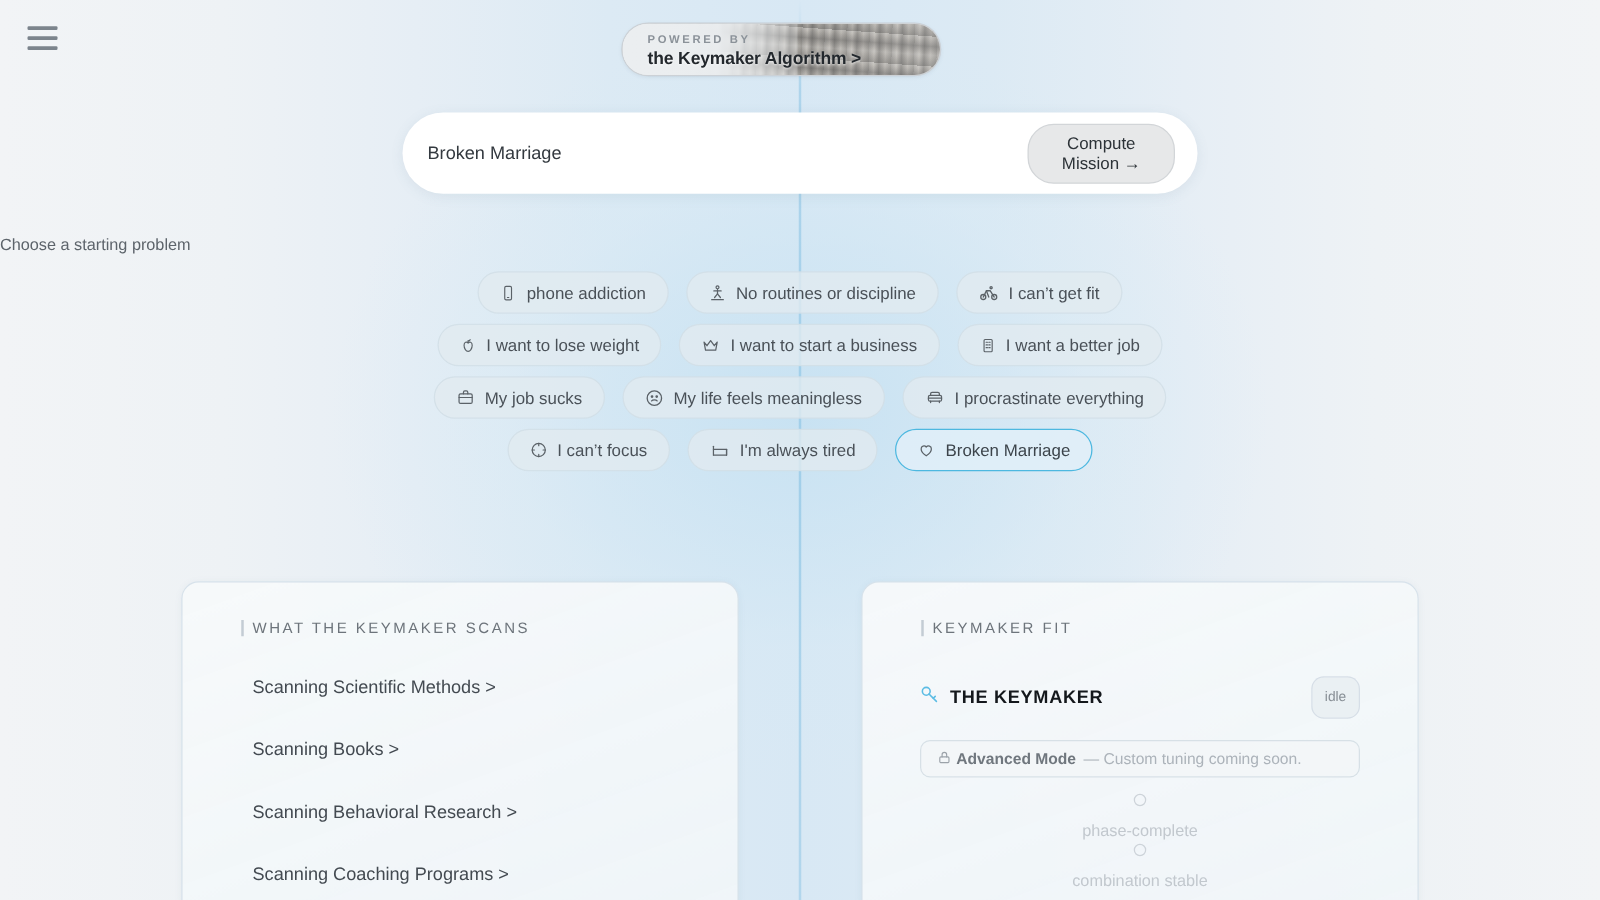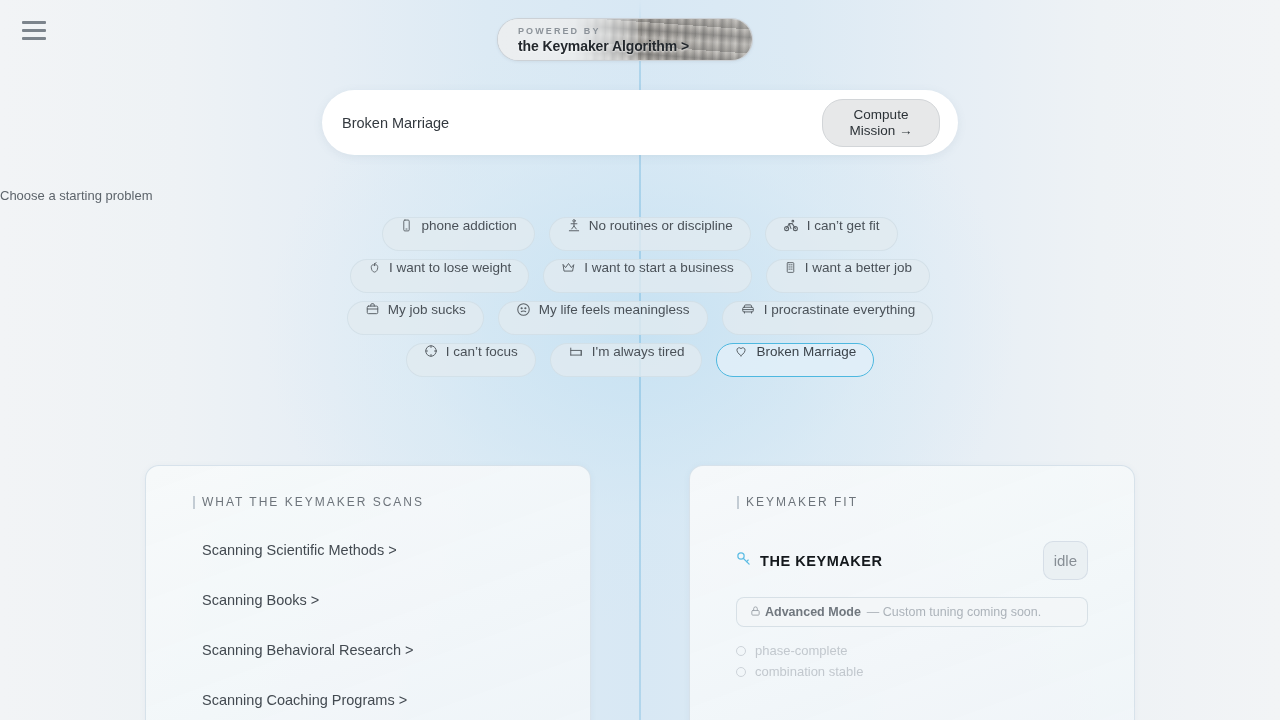--- a/index.html
+++ b/index.html
@@ -134,21 +134,21 @@
     position: absolute; top: 217px; left: 0; width: 1280px;
     display: flex; flex-direction: column; align-items: center; gap: 8px;
   }
   .chip-row { display: flex; justify-content: center; gap: 14px; }
   .chip {
     height: 34px;
     padding: 0 17px;
     border-radius: 17px;
     background: rgba(226,234,240,0.78);
     border: 1px solid rgba(205,218,228,0.65);
-    display: flex; gap: 8px;
+    display: flex; align-items: center; gap: 8px;
     font-size: 13.5px; color: #4a5158;
     cursor: pointer;
     white-space: nowrap;
   }
   .chip.selected {
     background: rgba(225,239,248,0.85);
     border: 1.6px solid #4db8e0;
     color: #3c444b;
   }
   .chip svg { display: block; }
@@ -192,21 +192,21 @@
   #keymaker-row {
     margin: 32px 46px 0 46px;
     display: flex; align-items: center;
   }
   #keymaker-title {
     font-size: 14.5px; font-weight: 700; letter-spacing: 0.55px;
     color: #14181c; margin-left: 9px;
   }
   #idle-badge {
     margin-left: auto;
-    font-size: 15px; color: #878e95;
+    font-size: 11px; color: #878e95;
     background: rgba(233,238,242,0.9);
     border: 1px solid rgba(212,221,229,0.9);
     border-radius: 10px;
     padding: 10px 10px;
   }
   #advanced-mode {
     margin: 17px 46px 0 46px;
     height: 30px;
     border: 1px solid rgba(214,223,230,0.95);
     border-radius: 8px;
@@ -217,20 +217,21 @@
     cursor: pointer;
   }
   #advanced-label { font-weight: 700; color: #70777e; margin-left: 4px; text-align: right; }
   #advanced-note  { color: #acb3ba; margin-left: 6px; }
 
   #fit-checklist { margin: 13px 46px 0 46px; }
   .fit-check {
     display: flex; align-items: center; gap: 9px;
     font-size: 13px; color: #c2c8ce;
     line-height: 21px;
+    flex-direction: column;
   }
   .fit-circle {
     width: 10px; height: 10px; border-radius: 50%;
     border: 1.3px solid #cdd3d9; flex: none;
   }
 </style>
 </head>
 <body>
 
 <div id="bg-wash"></div>

